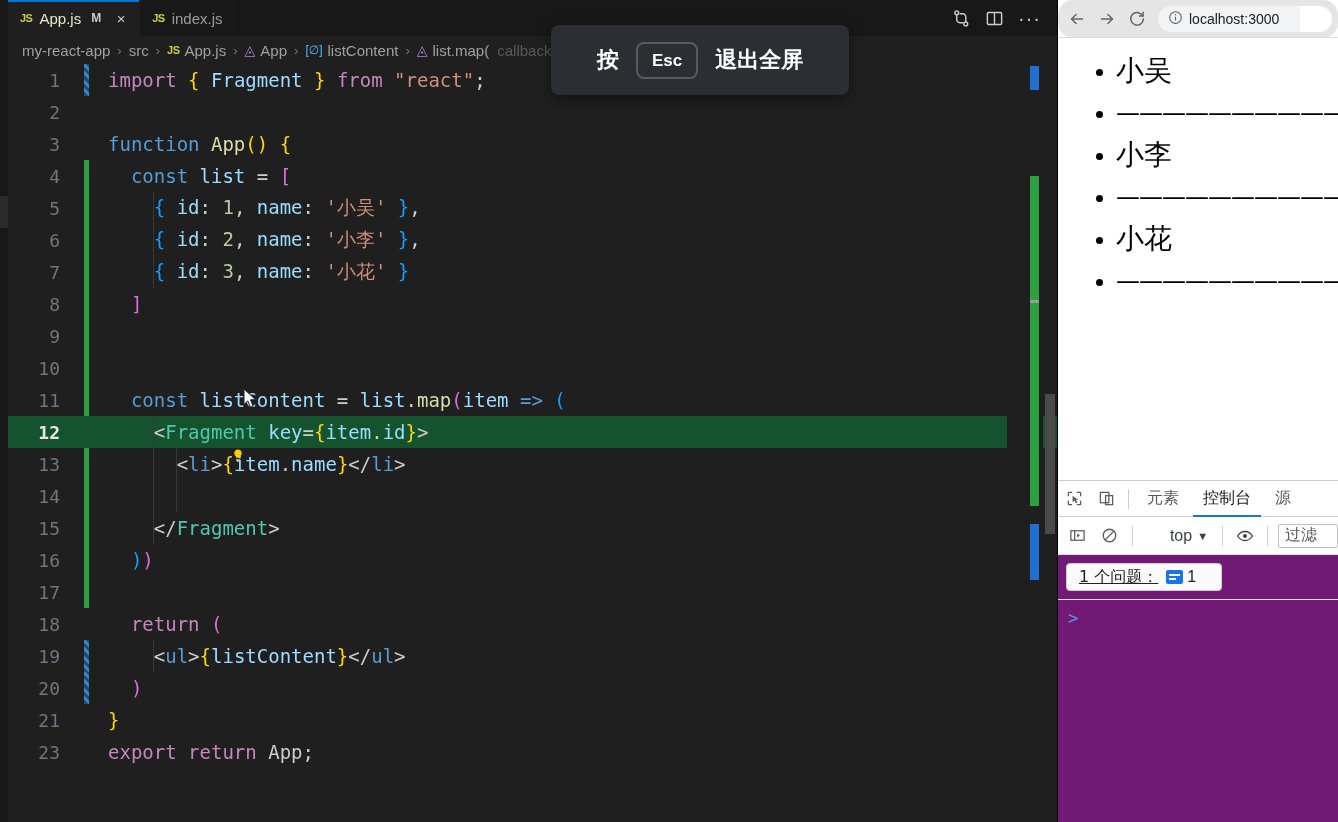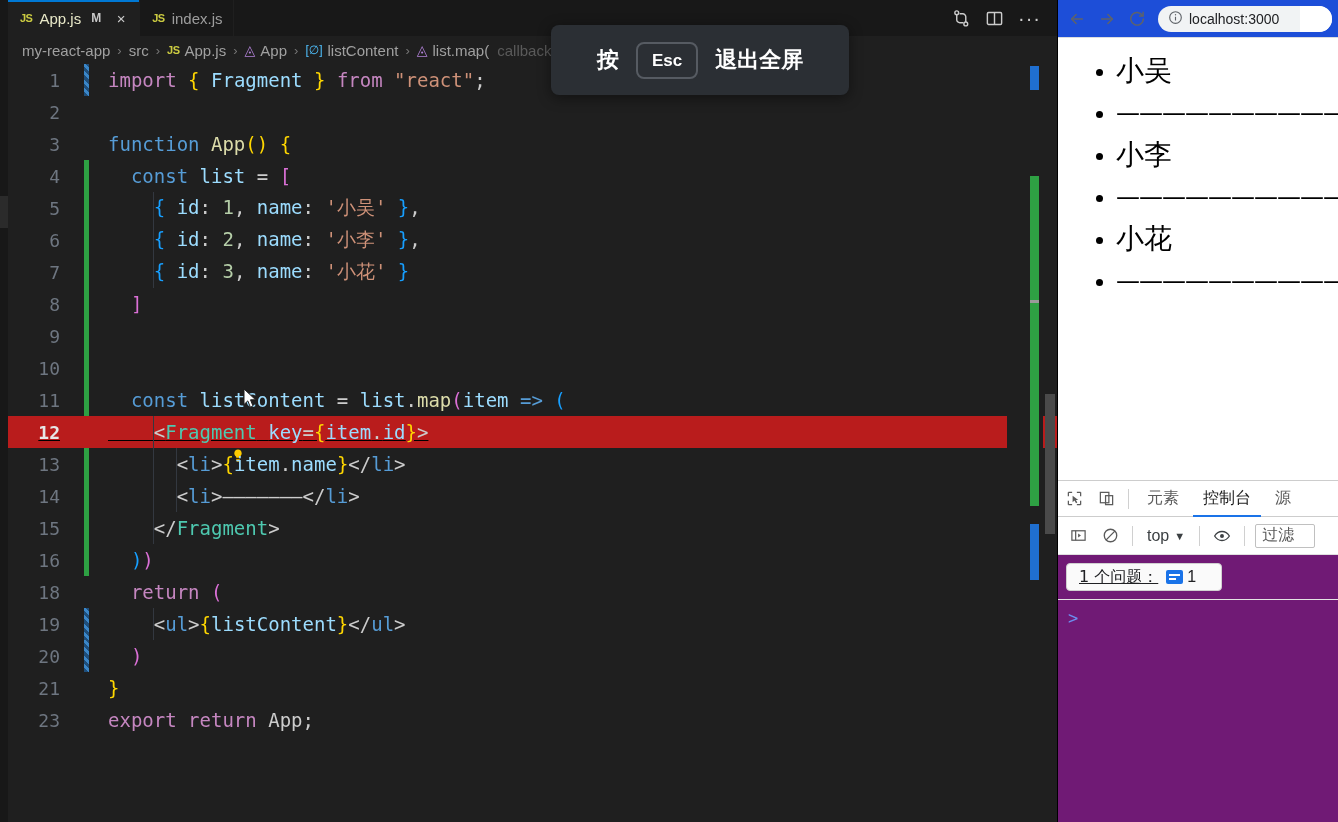--- a/index.html
+++ b/index.html
@@ -96,21 +96,21 @@
     font-size: 19px;
     overflow: hidden;
   }
   .line {
     position: relative;
     height: 32px;
     display: flex;
     align-items: center;
     white-space: pre;
   }
-  .line.current { background: #b91c1c; text-decoration: underline; }
+  .line.current { background: #14532d; }
   .ln {
     width: 68px; flex: 0 0 68px;
     text-align: right; padding-right: 16px;
     color: #6e7681; font-size: 18px;
   }
   .line.current .ln { color: #e6e6e6; font-weight: bold; }
   .gutter-diff {
     position: absolute; left: 76px; top: 0; width: 5px; height: 32px;
   }
   .gutter-diff.green { background: #2ea043; }
@@ -194,24 +194,25 @@
   
   .browser {
     position: relative;
     width: 281px; height: 822px;
     flex: 0 0 281px;
     background: #ffffff;
     overflow: hidden;
     border-left: 1px solid #000;
   }
   .chrome-bar {
-    height: 38px; background: #1d4ed8;
+    height: 38px; background: #e5e5e5;
     display: flex; align-items: center;
     padding: 0 6px 0 10px; gap: 12px;
     position: relative;
+    border-radius: 15px;
   }
   .nav-ico { color: #5f6368; cursor: pointer; display: flex; align-items: center; }
   .omnibox {
     flex: 1; height: 26px; background: #f1f3f4; border-radius: 13px;
     display: flex; align-items: center; gap: 6px; padding: 0 10px;
     overflow: hidden; cursor: text;
     position: relative;
   }
   .omnibox .url {
     font-size: 14px; color: #202124; white-space: nowrap;
@@ -282,20 +283,21 @@
   .dt-toolbar {
     height: 38px; display: flex; align-items: center;
     border-bottom: 1px solid #e0e0e0;
     background: #ffffff;
     padding-left: 4px;
   }
   .dt-ctx {
     font-size: 16px; color: #3c4043; display: flex; align-items: center; gap: 5px;
     padding: 0 8px; cursor: pointer;
     font-family: "Liberation Sans", sans-serif;
+    margin-left: 23px;
   }
   .dt-filter {
     height: 24px; border: 1px solid #c0c0c0; border-radius: 2px;
     background: #fff; display: flex; align-items: center;
     padding: 0 6px; font-size: 16px; color: #5a5a5a;
     font-family: "DejaVu Sans", sans-serif;
     margin-left: 4px; min-width: 60px; cursor: text;
   }
   .dt-issues {
     margin: 8px 6px 0 8px;
@@ -485,36 +487,39 @@
         <span class="indent-guide" style="left:145px"></span>
         <span class="indent-guide" style="left:168px"></span>
         <span class="code">      <span class="punct">&lt;</span><span class="tagli">li</span><span class="punct">&gt;</span><span class="br-y">{</span><span class="var">item</span>.<span class="var">name</span><span class="br-y">}</span><span class="punct">&lt;/</span><span class="tagli">li</span><span class="punct">&gt;</span></span>
       </div>
 
       <div class="line">
         <span class="ln">14</span>
         <span class="gutter-diff green"></span>
         <span class="indent-guide" style="left:145px"></span>
         <span class="indent-guide" style="left:168px"></span>
-        <span class="code">      <span class="punct">&lt;</span><span class="tagli">li</span><span class="punct">&gt;</span><span style="color:#cccccc">———————</span><span class="punct">&lt;/</span><span class="tagli">li</span><span class="punct">&gt;</span></span>
       </div>
 
       <div class="line">
         <span class="ln">15</span>
         <span class="gutter-diff green"></span>
         <span class="indent-guide" style="left:145px"></span>
         <span class="code">    <span class="punct">&lt;/</span><span class="tag">Fragment</span><span class="punct">&gt;</span></span>
       </div>
 
       <div class="line">
         <span class="ln">16</span>
         <span class="gutter-diff green"></span>
         <span class="code">  <span class="br-b">)</span><span class="br-p">)</span></span>
       </div>
 
+      <div class="line">
+        <span class="ln">17</span>
+        <span class="gutter-diff green"></span>
+      </div>
 
       <div class="line">
         <span class="ln">18</span>
         <span class="code">  <span class="kw">return</span> <span class="br-p">(</span></span>
       </div>
 
       <div class="line">
         <span class="ln">19</span>
         <span class="gutter-diff blue"></span>
         <span class="indent-guide" style="left:145px"></span>

